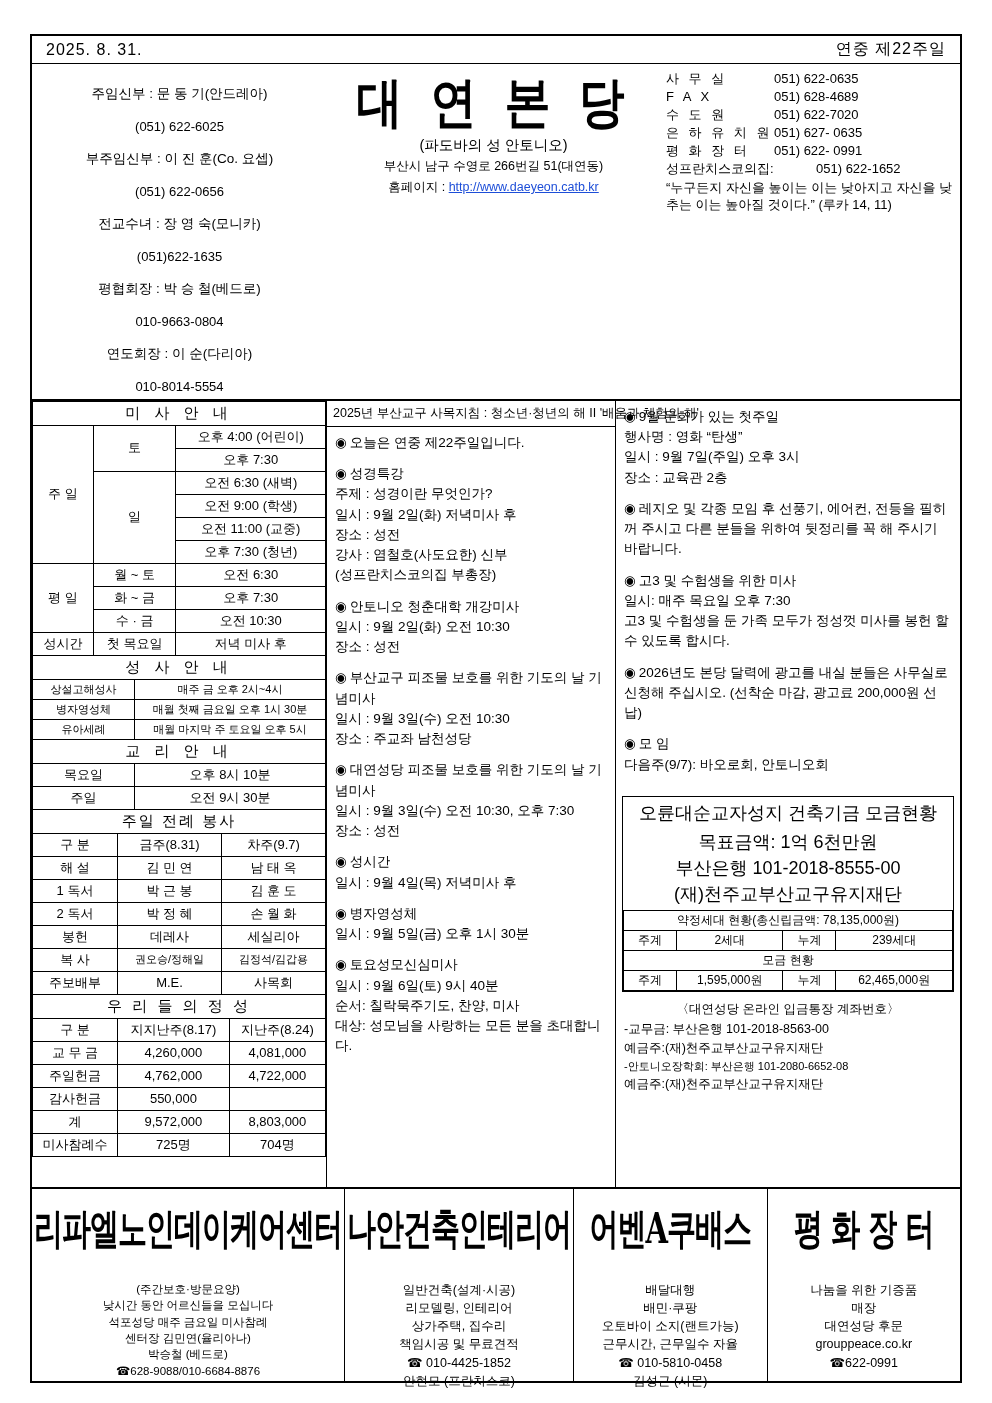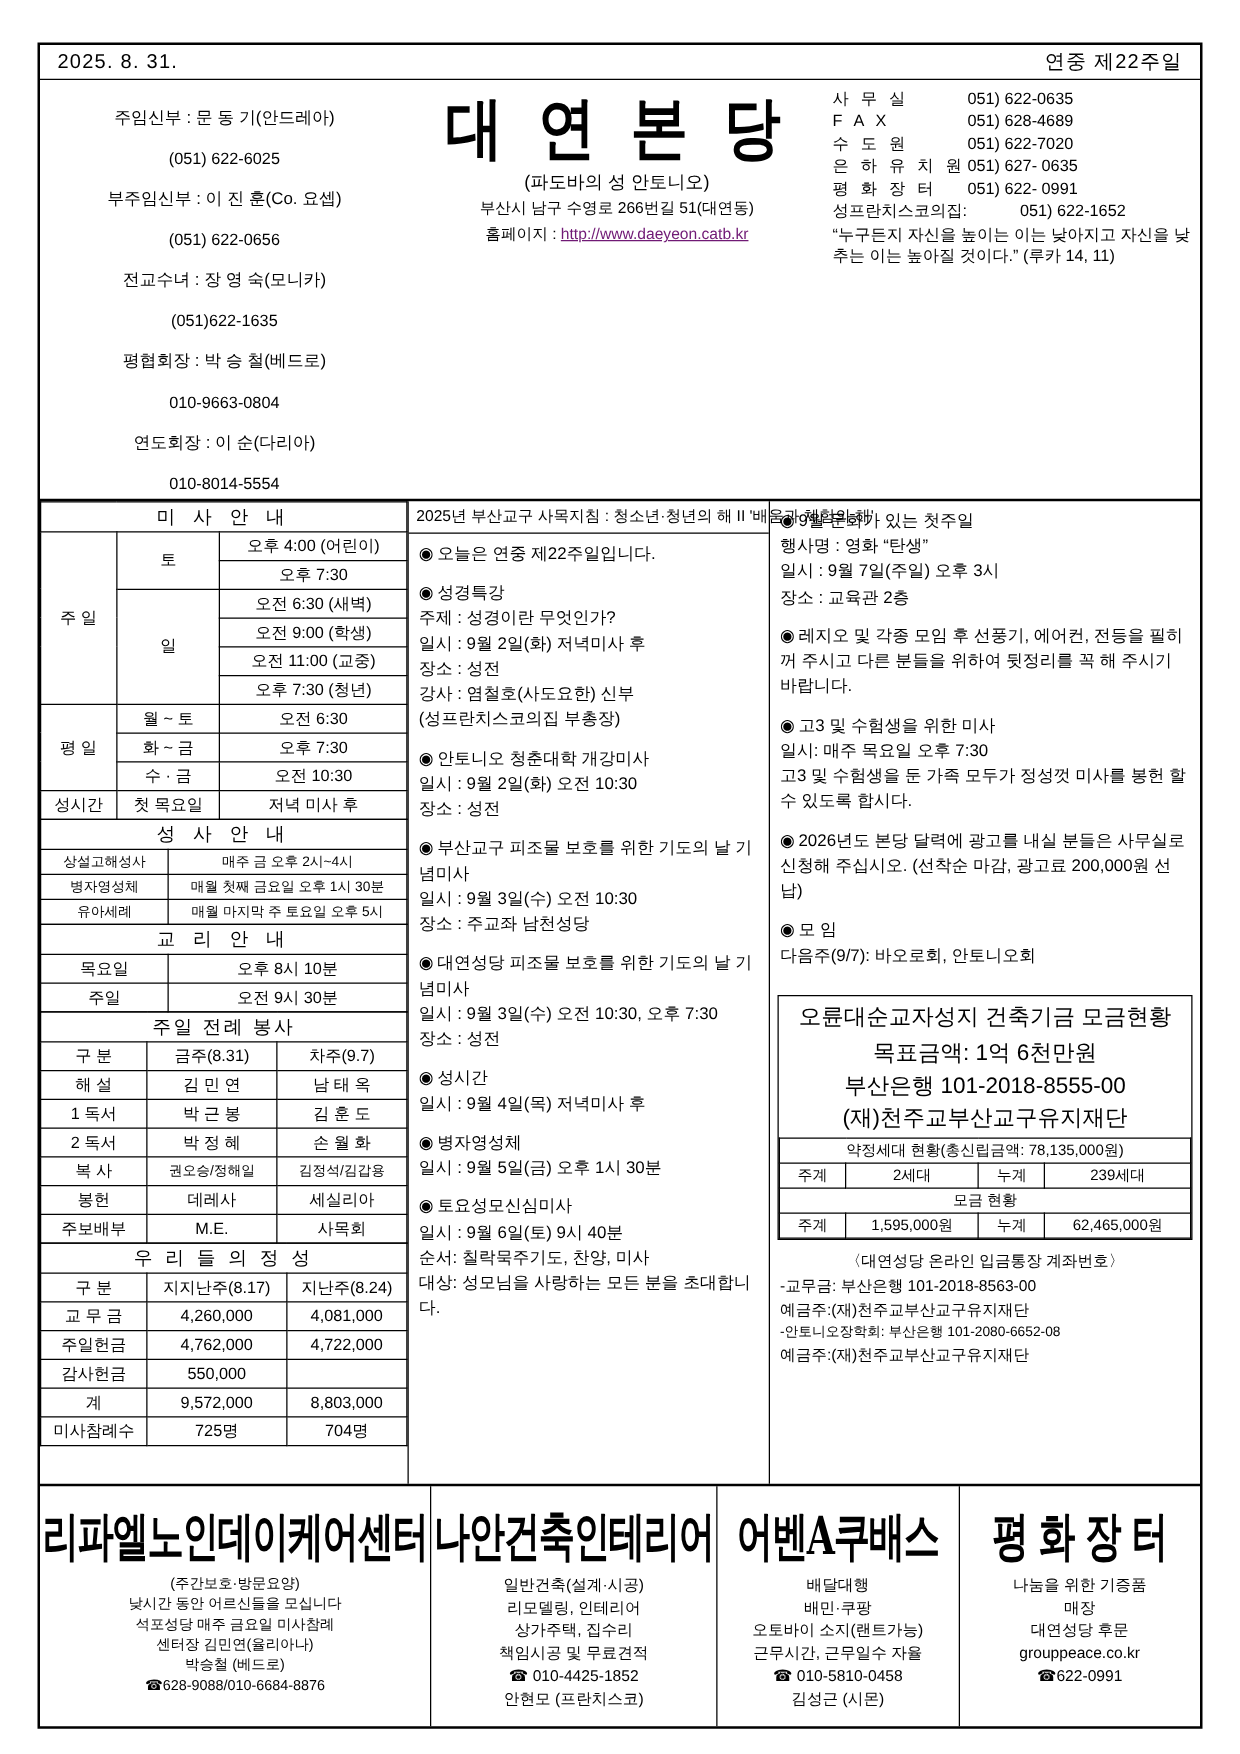--- a/index.html
+++ b/index.html
@@ -49,21 +49,21 @@
     font-family:"DejaVu Serif","Liberation Serif",serif;
     font-size:46px;font-weight:bold;letter-spacing:6px;
     line-height:1.05;
     transform:scaleY(1.18);
     transform-origin:center top;
     margin:6px 0 14px 0;
   }
   .hdr-mid .parish{font-size:14.5px;margin-top:4px;}
   .hdr-mid .addr{font-size:12.5px;margin-top:3px;}
   .hdr-mid .home{font-size:12.5px;margin-top:4px;}
-  .hdr-mid .home a{color:#701a75;text-decoration:underline;}
+  .hdr-mid .home a{color:#1d4ed8;text-decoration:underline;}
   .hdr-right{
     width:300px;box-sizing:border-box;
     padding:6px 6px 4px 6px;
     font-size:13px;line-height:1.38;
   }
   .hdr-right .line{display:flex;justify-content:flex-start;white-space:nowrap;}
   .hdr-right .lbl{display:inline-block;width:108px;letter-spacing:3px;}
   .hdr-right .verse{margin-top:2px;font-size:13px;line-height:1.3;text-align:left;}
   
   .body{display:flex;flex:1;}
@@ -89,21 +89,21 @@
   .boxwrap .bt{text-align:center;font-size:18px;line-height:1.45;padding:3px 2px;}
   table.mini{border-collapse:collapse;width:100%;font-size:12px;}
   table.mini td{border:1px solid #000;padding:1px 2px;text-align:center;}
   .acct{margin:8px 8px 0 8px;font-size:12.5px;line-height:1.55;}
   .acct .ctr{text-align:center;}
   
   .ads{display:flex;border-top:2px solid #000;height:192px;}
   .ad{
     flex:1;border-right:1px solid #000;box-sizing:border-box;
     text-align:center;padding:2px 2px 4px 2px;
-    display:flex;flex-direction:column;
+    display:flex;flex-direction:column;gap:22px;
   }
   .ad:last-child{border-right:none;}
   .ad .bigname{
     font-family:"DejaVu Serif","Liberation Serif",serif;
     font-weight:bold;font-size:29px;letter-spacing:-1px;
     transform:scaleY(1.45);transform-origin:center top;
     margin:10px 0 18px 0;white-space:nowrap;
   }
   .ad .lines{font-size:12.5px;line-height:1.45;}
   .ad .lines .l{display:block;white-space:nowrap;}
@@ -279,28 +279,28 @@
           <td>1 독서</td>
           <td>박 근 봉</td>
           <td>김 훈 도</td>
         </tr>
         <tr>
           <td>2 독서</td>
           <td>박 정 혜</td>
           <td>손 월 화</td>
         </tr>
         <tr>
+          <td>봉헌</td>
+          <td>데레사</td>
+          <td>세실리아</td>
+        </tr>
+        <tr>
           <td>복  사</td>
           <td class="small">권오승/정해일</td>
           <td class="small">김정석/김갑용</td>
-        </tr>
-        <tr>
-          <td>봉헌</td>
-          <td>데레사</td>
-          <td>세실리아</td>
         </tr>
         <tr>
           <td>주보배부</td>
           <td>M.E.</td>
           <td>사목회</td>
         </tr>
       </tbody>
           </table>
 
       <table class="t" style="margin-top:-1px">

